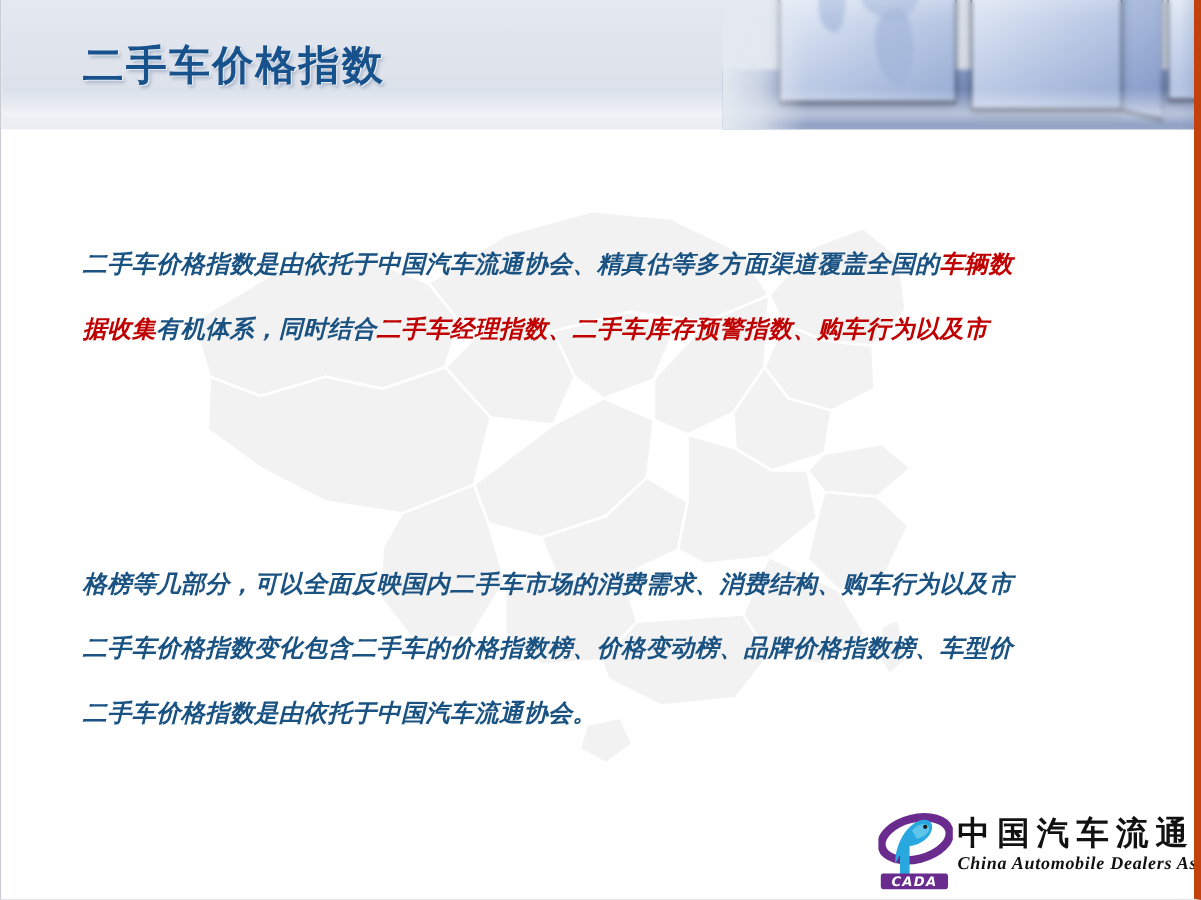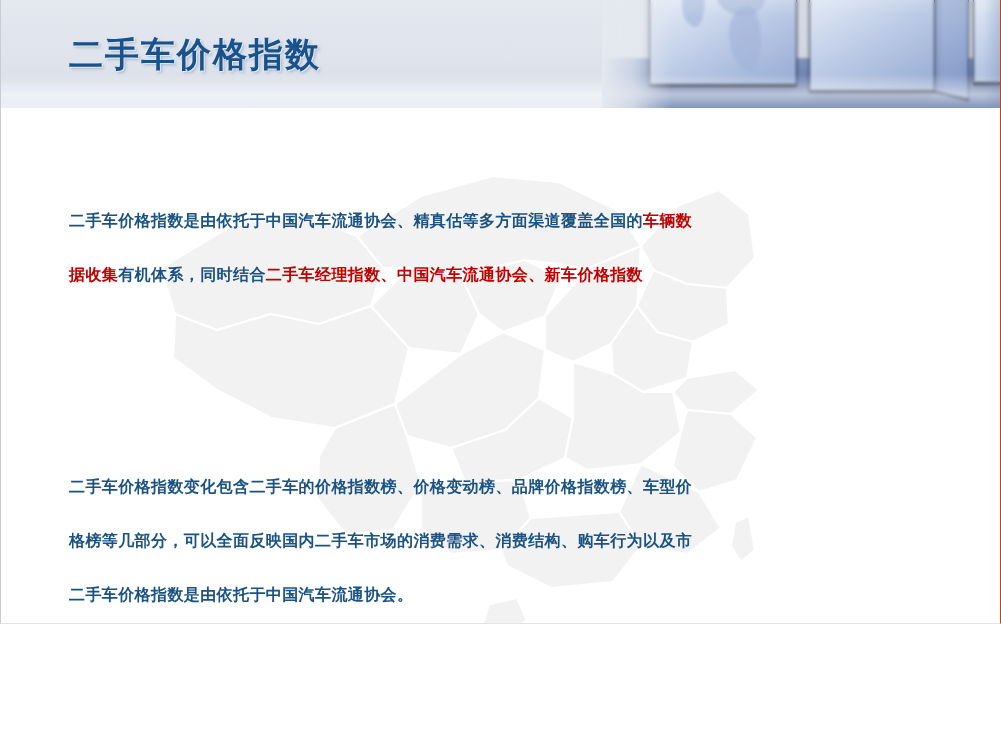--- a/index.html
+++ b/index.html
@@ -4,24 +4,24 @@
 <style>
   * { margin:0; padding:0; box-sizing:border-box; }
   html, body {
     width:1001px; height:750px;
     font-family:"Liberation Sans", sans-serif;
     background:#ffffff;
     overflow:hidden;
   }
   #slide {
     position:relative;
-    width:1001px; height:624px;
+    width:1001px; height:750px;
     background:#ffffff;
     border-left:1px solid #c9ccd1;
-    border-right:1px solid #c2410c;
+    border-right:6px solid #c2410c;
     border-bottom:1px solid #e2e4e7;
     overflow:hidden;
   }
 
   
   #header {
     position:absolute; left:0; top:0; width:1001px; height:108px;
     background:linear-gradient(180deg,#e4e9f0 0%,#dee3ec 55%,#d9dfe9 84%,#e7ebf1 100%);
     overflow:hidden;
   }
@@ -94,25 +94,26 @@
   }
   #map-watermark {
     position:absolute; left:120px; top:10px; width:680px; height:580px;
     opacity:1;
   }
   #map-watermark svg { display:block; width:100%; height:100%; }
 
   
   .para {
     position:absolute; left:68px; width:880px;
-    font-size:16px; font-weight:bold;
+    font-size:20px; font-weight:bold;
     color:#1a5282;
     line-height:54px;
     letter-spacing:.4px;
     white-space:nowrap;
+    font-style:italic;
   }
   #para1 { top:86px; }
   #para2 { top:352px; }
   .para .ln { display:block; }
   .hl { color:#c00000; }
 
   
   #logo {
     position:absolute; right:12px; bottom:6px;
     width:258px; height:82px;
@@ -220,25 +221,25 @@
           <path d="M410 400 L498 394 L520 428 L492 464 L430 470 L386 448 L380 432 Z"></path>
           <path d="M368 486 L396 480 L406 502 L384 518 L362 506 Z"></path>
 
           <path d="M614 404 L628 398 L634 432 L620 444 L610 428 Z"></path>
         </g>
       </svg>
     </div>
 
     <div class="para" id="para1">
         <span class="ln"><span>二手车价格指数是由依托于中国汽车流通协会、精真估等多方面渠道覆盖全国的</span><span class="hl">车辆数</span></span>
-        <span class="ln"><span class="hl">据收集</span><span>有机体系，同时结合</span><span class="hl">二手车经理指数、中国汽车流通协会、新车价格指数</span></span>
+        <span class="ln"><span class="hl">据收集</span><span>有机体系，同时结合</span><span class="hl">二手车经理指数、二手车库存预警指数、购车行为以及市</span></span>
       </div>
     <div class="para" id="para2">
+        <span class="ln"><span>格榜等几部分，可以全面反映国内二手车市场的消费需求、消费结构、购车行为以及市</span></span>
         <span class="ln"><span>二手车价格指数变化包含二手车的价格指数榜、价格变动榜、品牌价格指数榜、车型价</span></span>
-        <span class="ln"><span>格榜等几部分，可以全面反映国内二手车市场的消费需求、消费结构、购车行为以及市</span></span>
         <span class="ln"><span>二手车价格指数是由依托于中国汽车流通协会。</span></span>
       </div>
 
     <div id="logo">
       <div id="logo-mark">
         <svg viewBox="0 0 62 70" xmlns="http://www.w3.org/2000/svg">
           <ellipse cx="31" cy="27" rx="29" ry="17" fill="none" stroke="#6a2b8f" stroke-width="7" transform="rotate(-14 31 27)"></ellipse>
           <path d="M14 48 C14 30 24 16 34 12 C42 9 47 14 44 21 C41 29 31 33 26 33 L26 58 L18 58 L18 40 Z" fill="#29a8df"></path>
           <path d="M28 20 C33 14 40 13 42 17 C44 21 38 26 32 27 Z" fill="#5fc4ea"></path>
           <circle cx="39" cy="17" r="1.8" fill="#1a1a1a"></circle>

